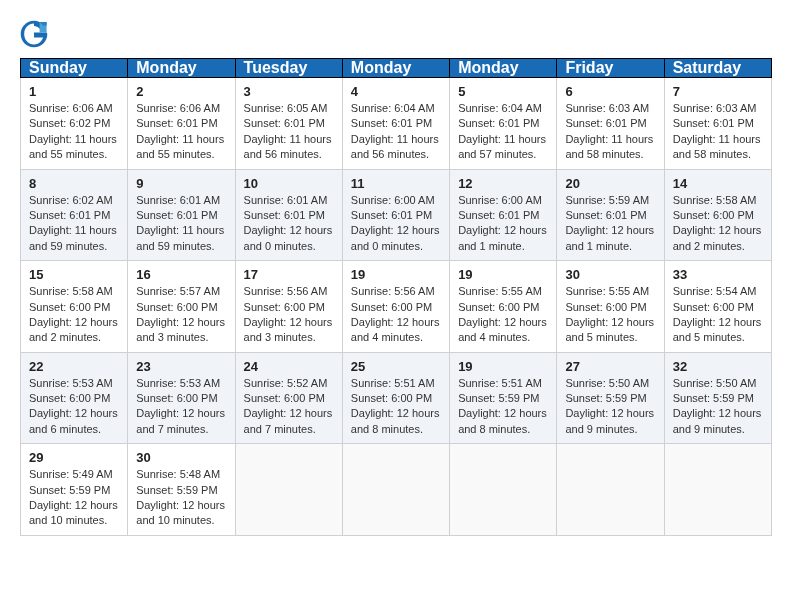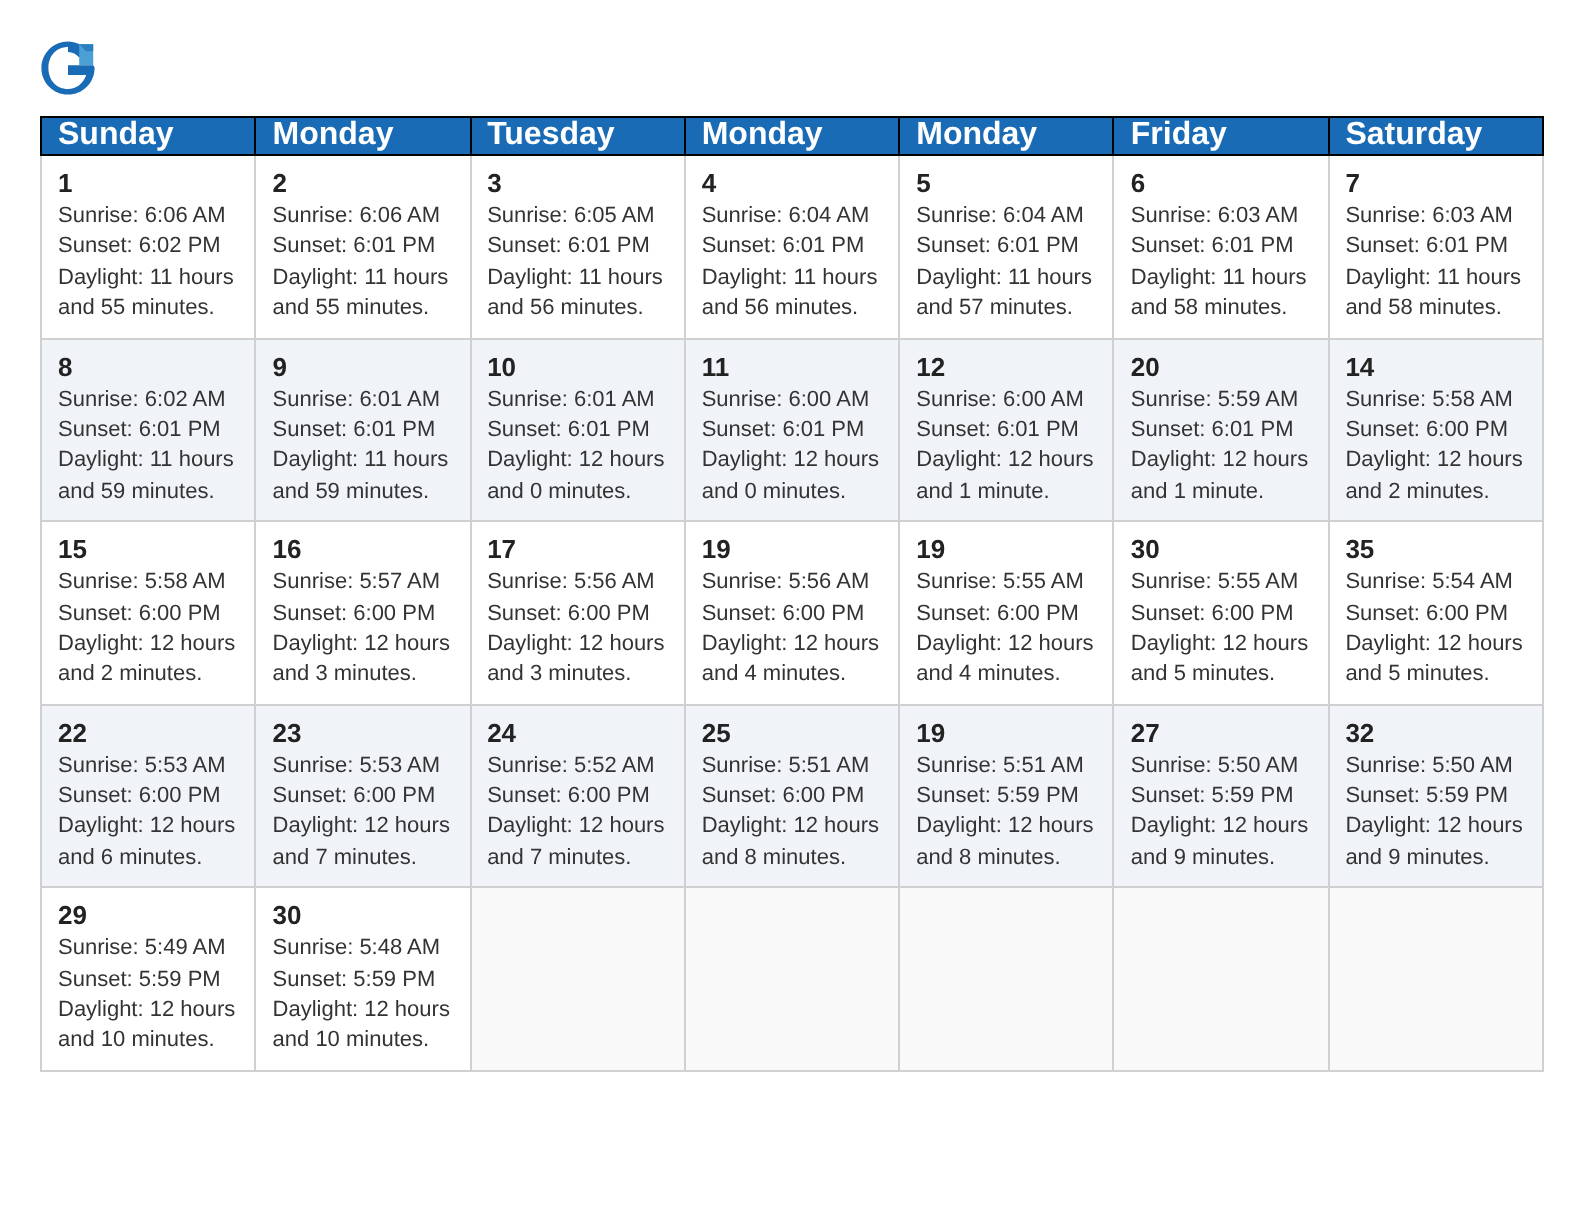--- a/index.html
+++ b/index.html
@@ -280,21 +280,21 @@
       </td>
         <td>
         <span class="day-number">30</span>
         <div class="day-info">
           Sunrise: 5:55 AM<br>
           Sunset: 6:00 PM<br>
           Daylight: 12 hours and 5 minutes.
         </div>
       </td>
         <td>
-        <span class="day-number">35</span>
+        <span class="day-number">33</span>
         <div class="day-info">
           Sunrise: 5:54 AM<br>
           Sunset: 6:00 PM<br>
           Daylight: 12 hours and 5 minutes.
         </div>
       </td>
       </tr>
       <tr>
         <td>
         <span class="day-number">22</span>

